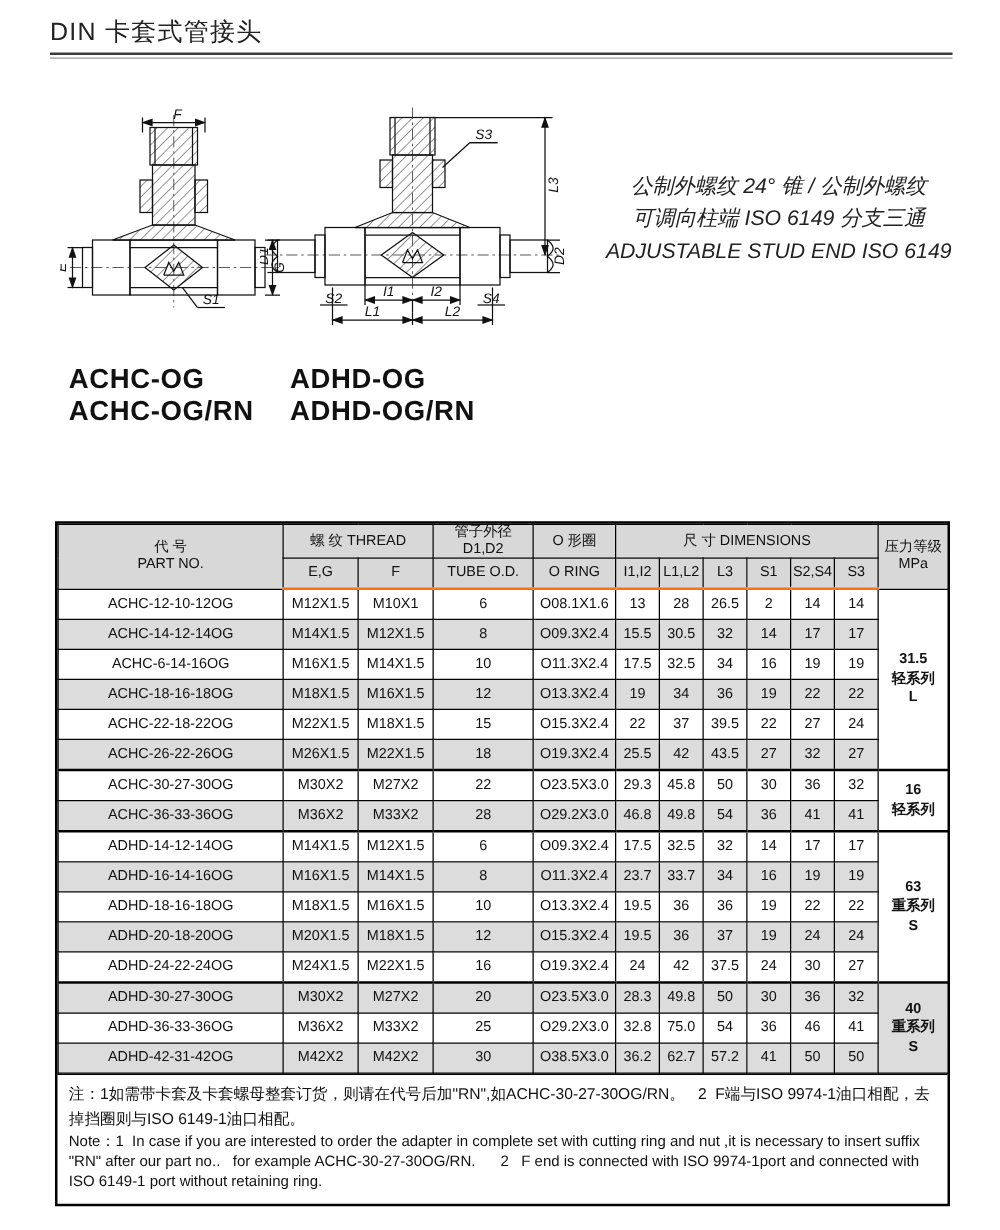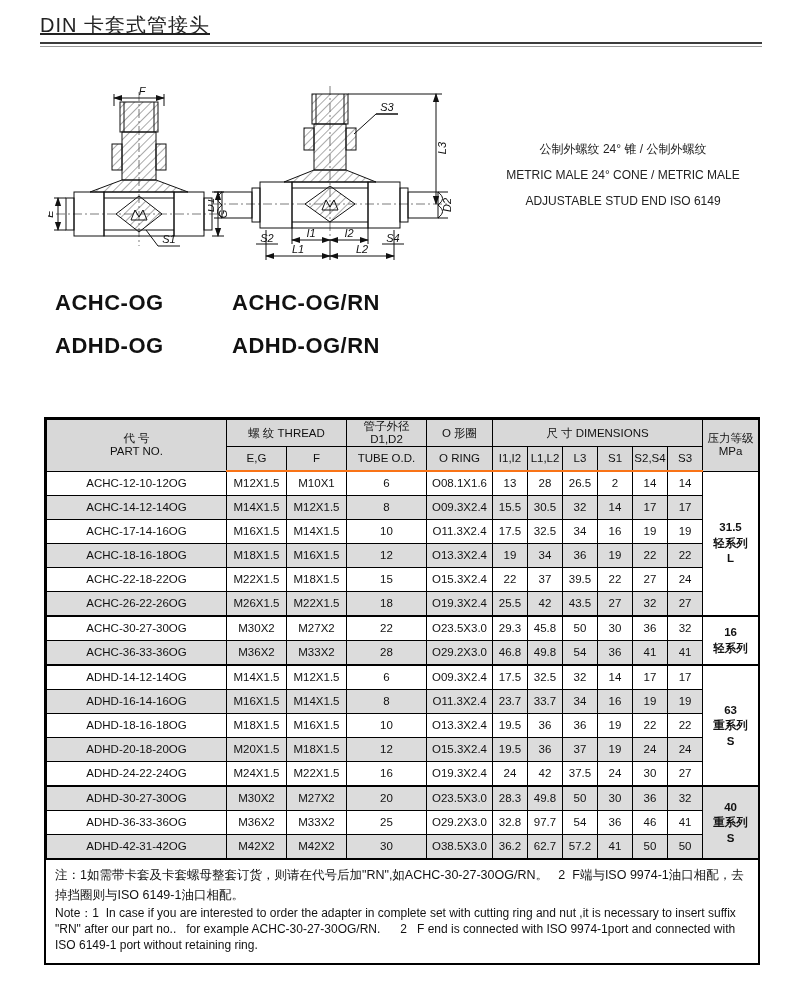--- a/index.html
+++ b/index.html
@@ -1,29 +1,29 @@
 <!DOCTYPE html>
 <html><head>
 <meta charset="utf-8">
 <style>
   html,body { margin:0; padding:0; background:#fff; }
   #page {
     position:relative; width:800px; height:984px; background:#fff;
     font-family:"Liberation Sans","DejaVu Sans",sans-serif; color:#1a1a1a; overflow:hidden;
   }
   
-  .title { position:absolute; left:40px; top:12px; font-size:20px; letter-spacing:1px; color:#222;text-decoration:underline; }
+  .title { position:absolute; left:40px; top:12px; font-size:20px; letter-spacing:1px; color:#222; }
   .title-rule { position:absolute; left:40px; top:42px; width:722px; height:2px;
                 border-top:2px solid #3c3c3c; border-bottom:1px solid #9a9a9a; }
   
   .desc { position:absolute; left:448px; top:136px; width:350px; text-align:center;
-          font-size:12px; line-height:26px; color:#222; }
+          font-size:17px; line-height:26px; color:#222;font-style:italic; }
   
   .models { position:absolute; left:55px; top:290px; display:grid;
-            grid-template-columns:177px auto; row-gap:17px;
+            grid-template-columns:177px auto; row-gap:0;
             font-size:22px; font-weight:bold; letter-spacing:0.5px; color:#111; }
   
   .diag { position:absolute; }
   .diag text { font-size:11px; font-style:italic; fill:#111; }
   
   .table-wrap { position:absolute; left:44px; top:417px; width:716px;
                 border:2px solid #000; background:#fff; box-sizing:border-box; }
   table { border-collapse:collapse; width:712px; table-layout:fixed; }
   th,td { border:1px solid #000; text-align:center; padding:0 1px; height:23px;
           font-size:11.5px; line-height:1.15; overflow:hidden; font-weight:normal; color:#111; }
@@ -174,28 +174,28 @@
     <text x="59" y="162" text-anchor="middle">S2</text>
     <text x="103" y="157" text-anchor="middle">I1</text>
     <text x="141" y="157" text-anchor="middle">I2</text>
     <text x="185" y="162" text-anchor="middle">S4</text>
     <text x="90" y="173" text-anchor="middle">L1</text>
     <text x="154" y="173" text-anchor="middle">L2</text>
   </svg>
 
   <div class="desc">
     <div>公制外螺纹 24° 锥 / 公制外螺纹</div>
-    <div>METRIC MALE 24° CONE / METRIC MALE</div>
+    <div>可调向柱端 ISO 6149 分支三通</div>
     <div>ADJUSTABLE STUD END ISO 6149</div>
   </div>
 
   <div class="models">
     <span>ACHC-OG</span>
+    <span>ADHD-OG</span>
     <span>ACHC-OG/RN</span>
-    <span>ADHD-OG</span>
     <span>ADHD-OG/RN</span>
   </div>
 
   <div class="table-wrap">
     <table>
       <colgroup>
         <col style="width:180px">
           <col style="width:60px">
           <col style="width:60px">
         <col style="width:80px">
@@ -252,21 +252,21 @@
             <td>8</td>
             <td>O09.3X2.4</td>
             <td>15.5</td>
             <td>30.5</td>
             <td>32</td>
             <td>14</td>
             <td>17</td>
             <td>17</td>
           </tr>
           <tr>
-            <td>ACHC-17-14-16OG</td>
+            <td>ACHC-6-14-16OG</td>
             <td>M16X1.5</td>
             <td>M14X1.5</td>
             <td>10</td>
             <td>O11.3X2.4</td>
             <td>17.5</td>
             <td>32.5</td>
             <td>34</td>
             <td>16</td>
             <td>19</td>
             <td>19</td>
@@ -417,21 +417,21 @@
             <td>32</td>
             <td rowspan="3" class="grp">40<br>重系列<br>S</td>
           </tr>
           <tr>
             <td>ADHD-36-33-36OG</td>
             <td>M36X2</td>
             <td>M33X2</td>
             <td>25</td>
             <td>O29.2X3.0</td>
             <td>32.8</td>
-            <td>97.7</td>
+            <td>75.0</td>
             <td>54</td>
             <td>36</td>
             <td>46</td>
             <td>41</td>
           </tr>
           <tr class="alt">
             <td>ADHD-42-31-42OG</td>
             <td>M42X2</td>
             <td>M42X2</td>
             <td>30</td>

